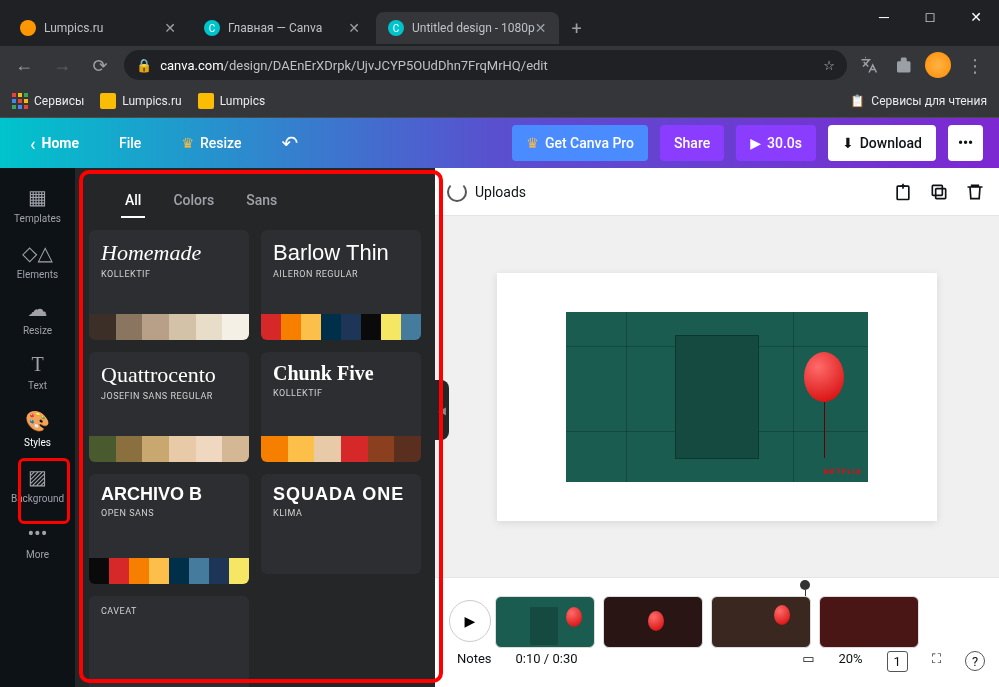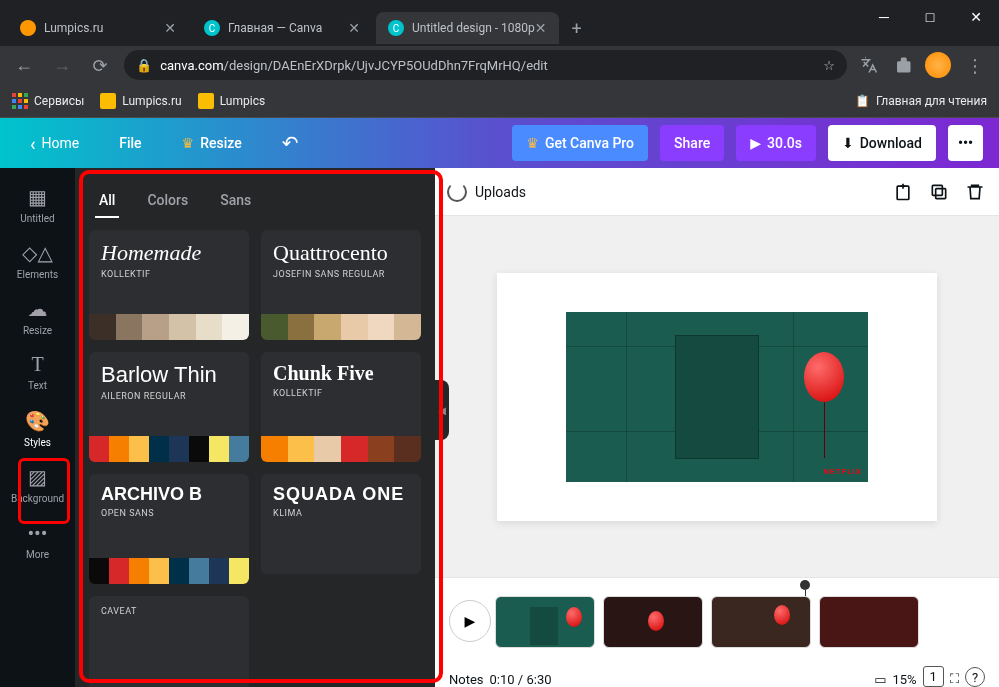--- a/index.html
+++ b/index.html
@@ -30,21 +30,21 @@
 .ch-btn.blue{background:#4a8cff}
 .crown{color:#fdbc40}
 .main{display:flex;height:519px}
 .rail{width:75px;background:#0d1216;display:flex;flex-direction:column;align-items:center;padding-top:8px}
 .rail-item{width:100%;height:56px;display:flex;flex-direction:column;align-items:center;justify-content:center;color:#a1a1aa;font-size:10px;gap:4px;position:relative}
 .rail-item.active{color:#fff}
 .rail-icon{font-size:20px}
 .rail-highlight{position:absolute;left:18px;top:458px;width:52px;height:66px;border:3px solid #ff0000;border-radius:6px;z-index:5;pointer-events:none}
 .panel{width:360px;background:#252627;padding:12px 8px;position:relative}
 .panel-highlight{position:absolute;left:4px;top:2px;right:-8px;bottom:4px;border:4px solid #ff0000;border-radius:10px;pointer-events:none;z-index:5}
-.panel-tabs{display:flex;gap:24px;padding:4px 12px 12px;color:#a1a1aa;font-size:14px;font-weight:500}
+.panel-tabs{display:flex;gap:24px;padding:4px 38px 12px;color:#a1a1aa;font-size:14px;font-weight:500}
 .panel-tab{padding:8px 4px;cursor:pointer}
 .panel-tab.active{color:#fff;border-bottom:2px solid #fff}
 .styles-grid{display:grid;grid-template-columns:1fr 1fr;gap:12px;padding:0 6px}
 .style-card{background:#2d2e31;border-radius:6px;overflow:hidden;height:110px;display:flex;flex-direction:column}
 .style-card.tall{height:100px}
 .style-head{flex:1;padding:10px 12px;color:#fff}
 .style-title{font-size:18px;margin-bottom:3px}
 .style-sub{font-size:9px;color:#d1d1d1;text-transform:uppercase;letter-spacing:0.5px}
 .palette{display:flex;height:26px}
 .palette span{flex:1}
@@ -65,21 +65,21 @@
 .netflix{position:absolute;right:6px;bottom:6px;color:#e50914;font-size:8px;font-weight:bold;letter-spacing:1px}
 .timeline{height:110px;background:#fff;border-top:1px solid #e5e5e5;position:relative}
 .playhead-marker{position:absolute;left:50%;top:2px;width:10px;height:10px;background:#333;border-radius:50%;transform:translateX(-50%)}
 .playhead-line{position:absolute;left:50%;top:12px;bottom:44px;width:1px;background:#333}
 .tl-track{position:absolute;top:18px;left:60px;right:20px;height:52px;display:flex;gap:8px;overflow:hidden}
 .play-btn{position:absolute;left:14px;top:22px;width:42px;height:42px;border:1px solid #ccc;border-radius:50%;display:flex;align-items:center;justify-content:center;font-size:14px}
 .thumb{width:100px;height:52px;border-radius:6px;border:1px solid #ddd;background:#1a5c4f;position:relative;overflow:hidden;flex-shrink:0}
 .thumb .mini-balloon{position:absolute;right:12px;top:10px;width:16px;height:20px;background:radial-gradient(circle at 35% 30%,#ff6b6b,#d10000);border-radius:50%}
 .thumb.dark{background:#2a1515}
 .thumb.scene{background:#3a2820}
-.tl-bottom{position:absolute;bottom:0;left:0;right:0;height:36px;display:flex;align-items:flex-end;padding:0 14px;gap:6px;font-size:13px;color:#0d1216}
+.tl-bottom{position:absolute;bottom:0;left:8px;right:0;height:36px;display:flex;align-items:flex-start;padding:0 14px;gap:24px;font-size:13px;color:#0d1216}
 .tl-spacer{flex:1}
 .collapse-handle{position:absolute;left:435px;top:380px;width:14px;height:60px;background:#252627;border-radius:0 8px 8px 0;display:flex;align-items:center;justify-content:center;color:#888;font-size:10px;z-index:3}
 svg{display:block}
 </style>
 </head>
 <body>
 
 <div class="titlebar"></div>
 
 <div class="win-controls">
@@ -149,28 +149,28 @@
   <div class="bm">
       <span class="bm-icon" style="background:#fbbc04;border-radius:2px"></span>
       <span>Lumpics.ru</span>
     </div>
   <div class="bm">
       <span class="bm-icon" style="background:#fbbc04;border-radius:2px"></span>
       <span>Lumpics</span>
     </div>
   <div class="reading-list">
       <span>📋</span>
-      <span>Главная для чтения</span>
+      <span>Сервисы для чтения</span>
     </div>
 </div>
 
 <div class="canva-header">
   <div class="ch-btn">
       <span style="font-size:18px">‹</span>
-      <span style="font-weight:400">Home</span>
+      <span style="font-weight:700">Home</span>
     </div>
   <div class="ch-btn">
       <span>File</span>
     </div>
   <div class="ch-btn">
       <span class="crown">♛</span>
       <span>Resize</span>
     </div>
   <div class="ch-btn" style="font-size:20px">↶</div>
   <div style="flex:1"></div>
@@ -189,21 +189,21 @@
       <span>⬇</span>
       <span>Download</span>
     </div>
   <div class="ch-btn white" style="padding:0 10px;font-weight:bold">•••</div>
 </div>
 
 <div class="main">
   <div class="rail">
     <div class="rail-item">
         <span class="rail-icon">▦</span>
-        <span>Untitled</span>
+        <span>Templates</span>
       </div>
     <div class="rail-item">
         <span class="rail-icon">◇△</span>
         <span>Elements</span>
       </div>
     <div class="rail-item">
         <span class="rail-icon">☁</span>
         <span>Resize</span>
       </div>
     <div class="rail-item">
@@ -238,50 +238,50 @@
             <div class="style-title" style="font:italic 22px 'Brush Script MT',cursive">Homemade</div>
             <div class="style-sub">Kollektif</div>
           </div>
           <div class="palette">
             <span style="background:#3b2f28"></span>
             <span style="background:#8a7560"></span>
             <span style="background:#b89f87"></span>
             <span style="background:#d4c2a8"></span>
             <span style="background:#e8ddc9"></span>
             <span style="background:#f5f0e6"></span>
-          </div>
-        </div>
-        <div class="style-card">
-          <div class="style-head">
-            <div class="style-title" style="font:300 22px Georgia,serif">Quattrocento</div>
-            <div class="style-sub">JOSEFIN SANS REGULAR</div>
-          </div>
-          <div class="palette">
-            <span style="background:#4a5a2f"></span>
-            <span style="background:#8a6f3f"></span>
-            <span style="background:#c9a86f"></span>
-            <span style="background:#e8c9a8"></span>
-            <span style="background:#f0d8c0"></span>
-            <span style="background:#d4b896"></span>
           </div>
         </div>
         <div class="style-card">
           <div class="style-head">
             <div class="style-title" style="font:200 22px sans-serif">Barlow Thin</div>
             <div class="style-sub">AILERON REGULAR</div>
           </div>
           <div class="palette">
             <span style="background:#d62828"></span>
             <span style="background:#f77f00"></span>
             <span style="background:#fcbf49"></span>
             <span style="background:#003049"></span>
             <span style="background:#1d3557"></span>
             <span style="background:#0a0a0a"></span>
             <span style="background:#f5e663"></span>
             <span style="background:#457b9d"></span>
+          </div>
+        </div>
+        <div class="style-card">
+          <div class="style-head">
+            <div class="style-title" style="font:300 22px Georgia,serif">Quattrocento</div>
+            <div class="style-sub">JOSEFIN SANS REGULAR</div>
+          </div>
+          <div class="palette">
+            <span style="background:#4a5a2f"></span>
+            <span style="background:#8a6f3f"></span>
+            <span style="background:#c9a86f"></span>
+            <span style="background:#e8c9a8"></span>
+            <span style="background:#f0d8c0"></span>
+            <span style="background:#d4b896"></span>
           </div>
         </div>
         <div class="style-card">
           <div class="style-head">
             <div class="style-title" style="font:bold 20px 'Rockwell',serif">Chunk Five</div>
             <div class="style-sub">Kollektif</div>
           </div>
           <div class="palette">
             <span style="background:#f77f00"></span>
             <span style="background:#fcbf49"></span>
@@ -374,23 +374,23 @@
         <div class="thumb dark">
             <div class="mini-balloon" style="right:38px;top:14px"></div>
           </div>
         <div class="thumb scene">
             <div class="mini-balloon" style="right:20px;top:8px"></div>
           </div>
         <div class="thumb" style="background:#4a1515"></div>
       </div>
       <div class="tl-bottom">
         <span>Notes</span>
-        <span>0:10 / 6:30</span>
+        <span>0:10 / 0:30</span>
         <div class="tl-spacer"></div>
         <span>▭</span>
-        <span>15%</span>
+        <span>20%</span>
         <span style="border:1px solid #555;padding:2px 6px;border-radius:3px">1</span>
         <span>⛶</span>
         <span style="border:1px solid #555;border-radius:50%;width:20px;height:20px;display:flex;align-items:center;justify-content:center">?</span>
       </div>
     </div>
   </div>
 </div>
 
 </body></html>

